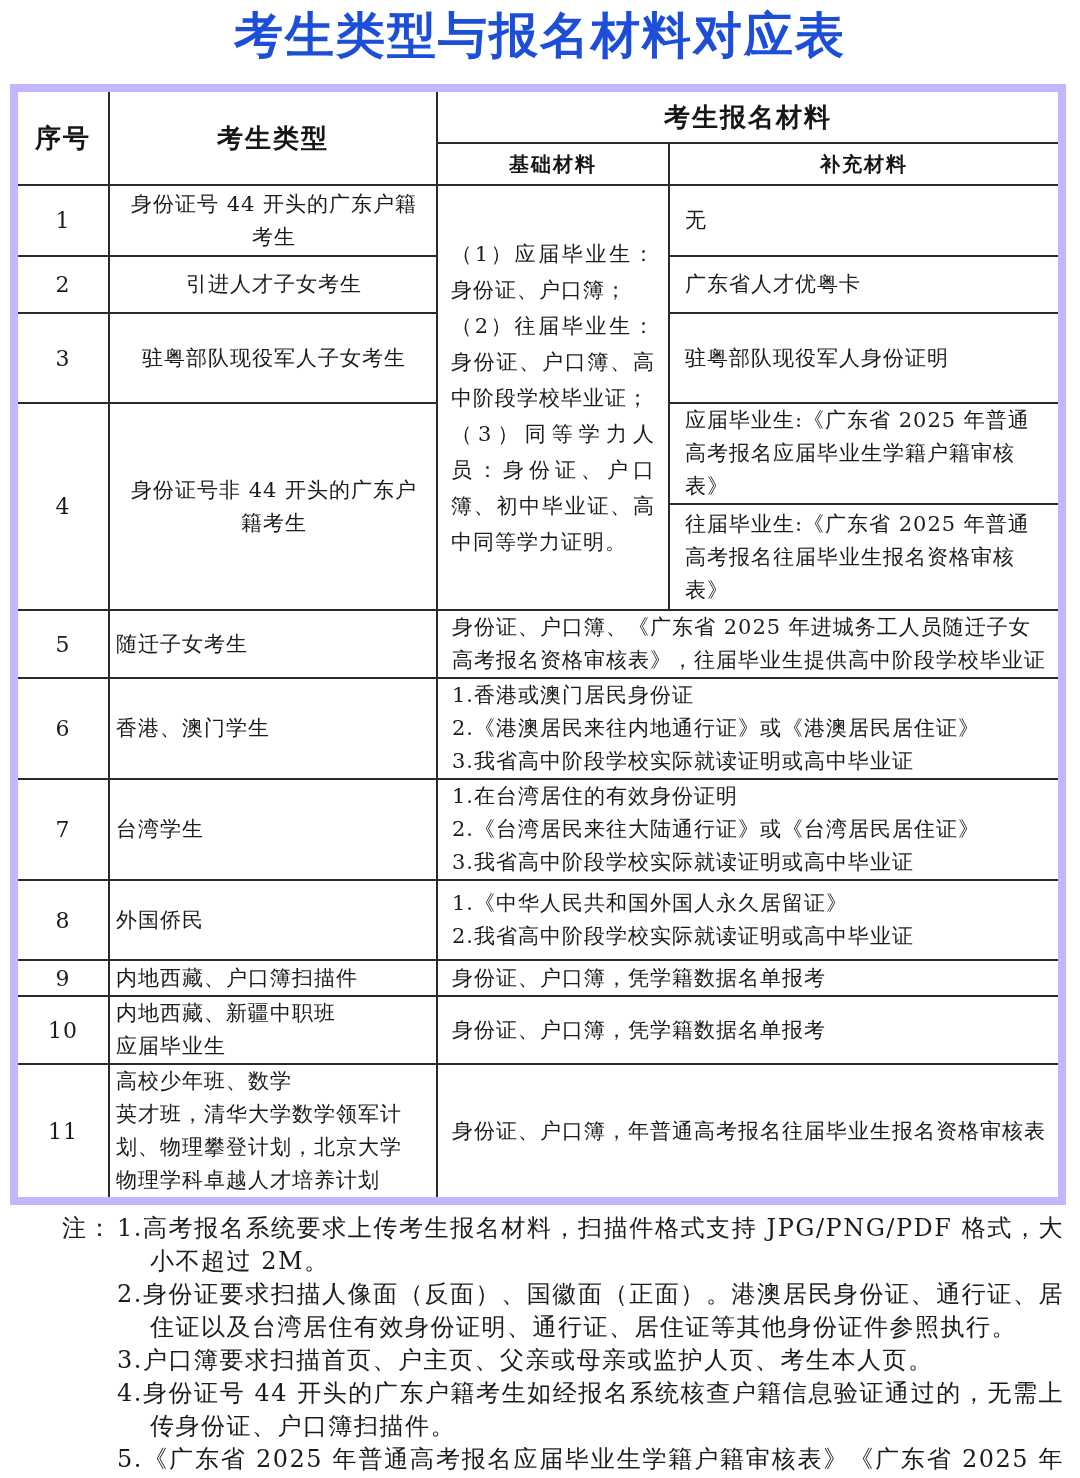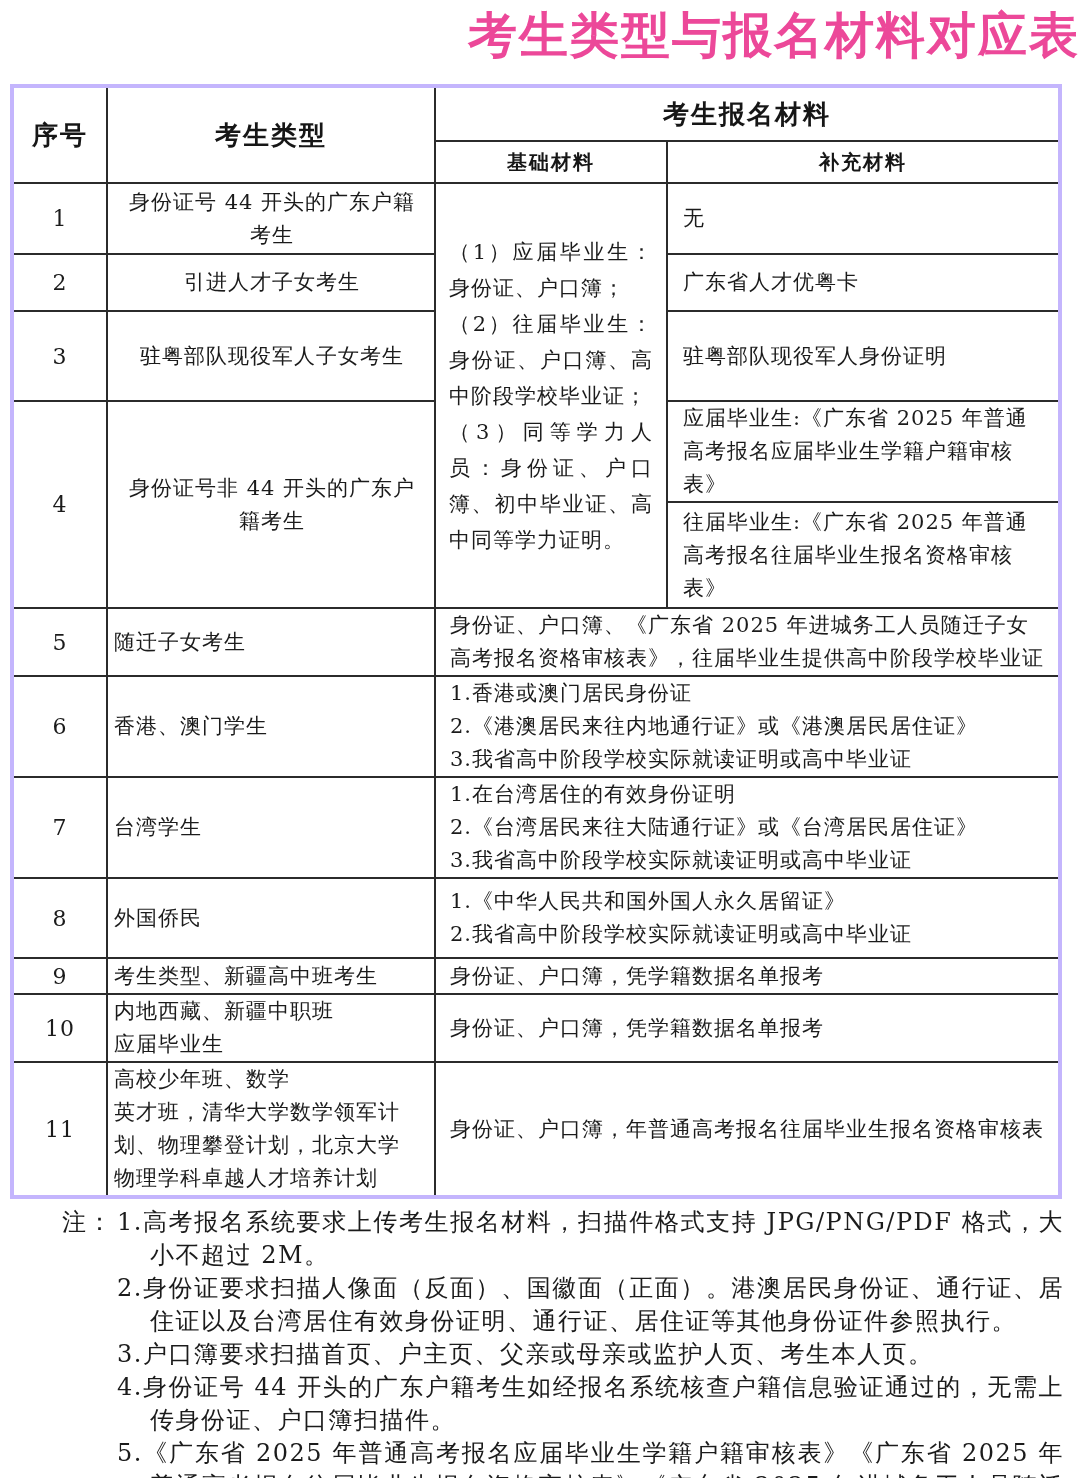--- a/index.html
+++ b/index.html
@@ -7,35 +7,35 @@
   body {
     width: 1080px; height: 1478px;
     overflow: hidden;
     font-family: "DejaVu Serif", "Liberation Serif", serif;
     color: #1b1b1b;
   }
   .page { width: 1080px; height: 1478px; position: relative; }
 
   .doc-title {
     padding-top: 4px;
-    text-align: right;
+    text-align: center;
     font-family: "DejaVu Serif", "Liberation Serif", serif;
     font-weight: bold;
     font-size: 49px;
     letter-spacing: 2px;
-    color: #ec4899;
+    color: #1d4ed8;
     line-height: 62px;
   }
 
   table.main-table {
     border-collapse: collapse;
     table-layout: fixed;
     width: 1048px;
     margin: 18px 0 0 10px;
-    border: 4px solid #c4b5fd;
+    border: 8px solid #c4b5fd;
   }
   col.c-no   { width: 95px; }
   col.c-type { width: 328px; }
   col.c-basic{ width: 232px; }
   col.c-supp { width: 393px; }
 
   th, td {
     border: 2px solid #2b2b2b;
     vertical-align: middle;
     font-size: 21px;
@@ -179,21 +179,21 @@
         <td class="num">8</td>
         <td class="type-center">外国侨民</td>
         <td class="merged" colspan="2">
           <span class="cell-line">1.《中华人民共和国外国人永久居留证》</span>
           <span class="cell-line">2.我省高中阶段学校实际就读证明或高中毕业证</span>
         </td>
       </tr>
 
       <tr class="tr9">
         <td class="num">9</td>
-        <td class="type-center">考生类型、新疆高中班考生</td>
+        <td class="type-center">内地西藏、户口簿扫描件</td>
         <td class="merged" colspan="2">身份证、户口簿，凭学籍数据名单报考</td>
       </tr>
 
       <tr class="tr10">
         <td class="num">10</td>
         <td class="type-center">
           <span class="cell-line">内地西藏、新疆中职班</span>
           <span class="cell-line">应届毕业生</span>
         </td>
         <td class="merged" colspan="2">身份证、户口簿，凭学籍数据名单报考</td>

